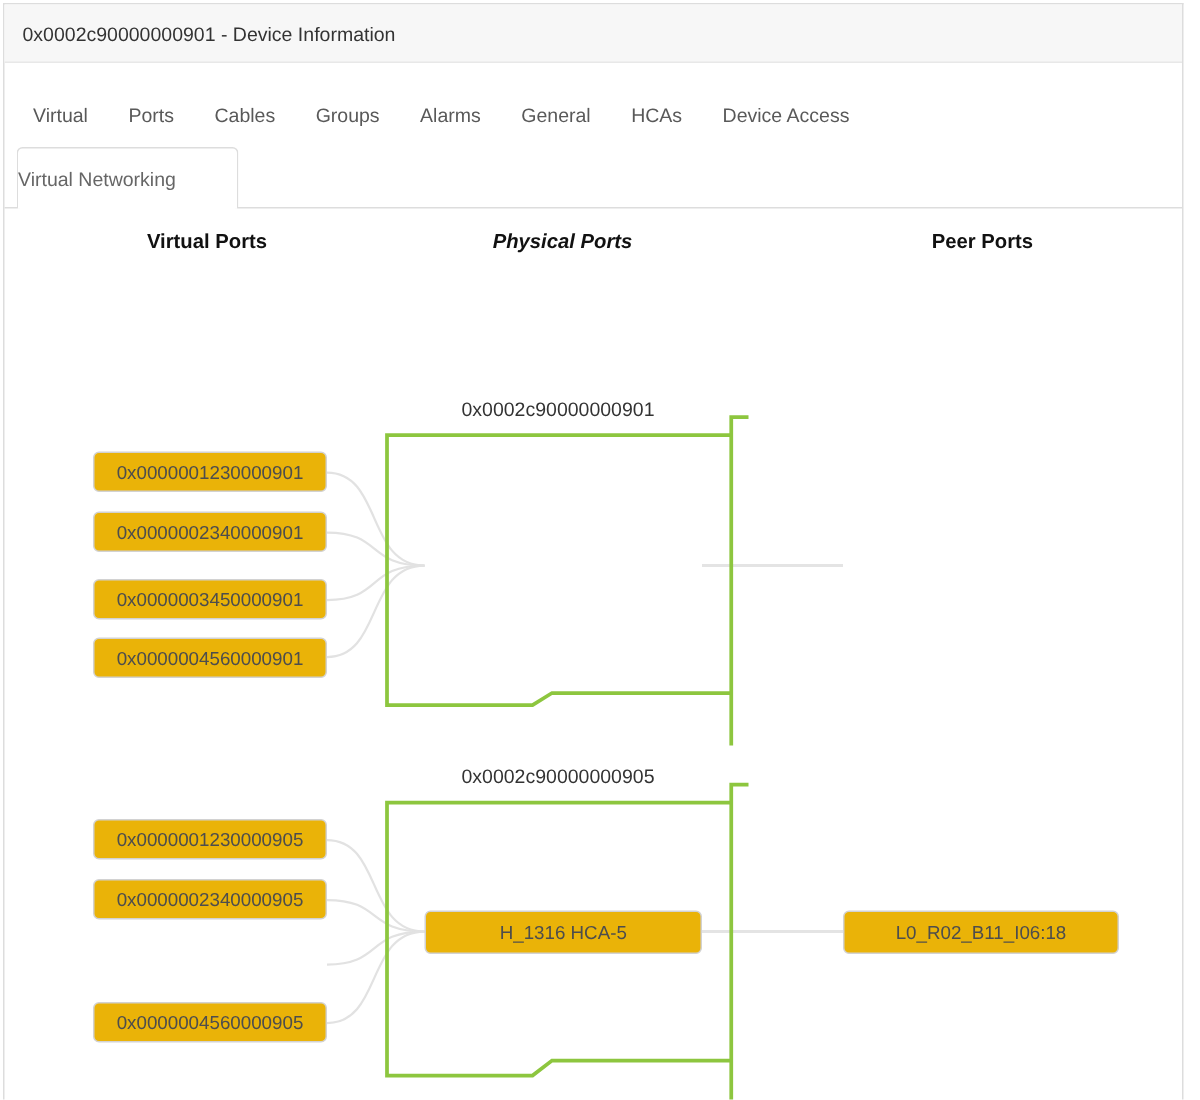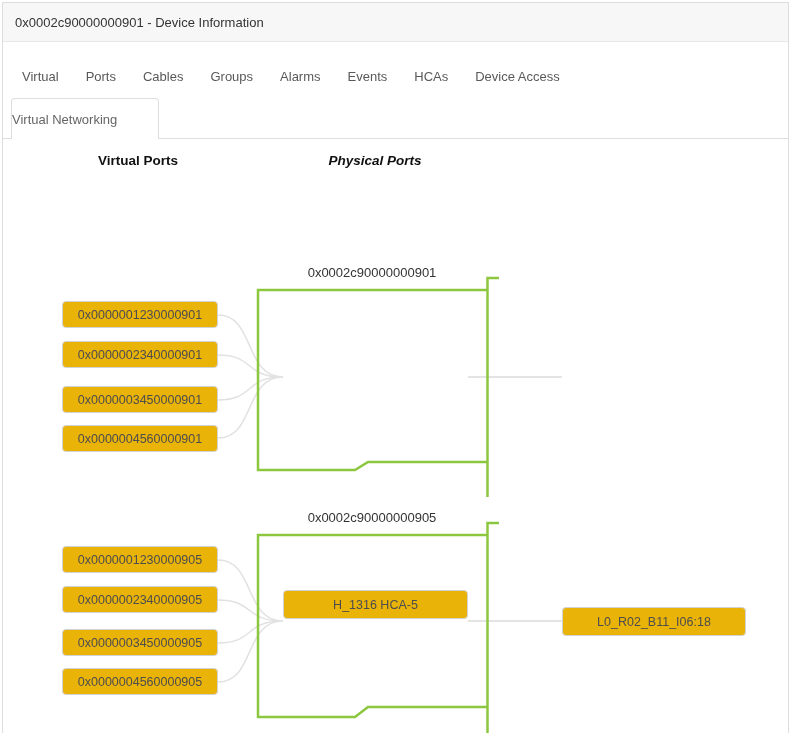--- a/index.html
+++ b/index.html
@@ -88,34 +88,35 @@
     <div class="titlebar">
       <span>0x0002c90000000901 - Device Information</span>
     </div>
 
     <div class="tabs-row1">
       <span class="tab1">Virtual</span>
       <span class="tab1">Ports</span>
       <span class="tab1">Cables</span>
       <span class="tab1">Groups</span>
       <span class="tab1">Alarms</span>
-      <span class="tab1">Events</span>
+      <span class="tab1">General</span>
       <span class="tab1">HCAs</span>
       <span class="tab1">Device Access</span>
     </div>
 
     <div class="tab2-underline"></div>
     <div class="tab2">
       <span>Virtual Networking</span>
     </div>
     <div class="tab2-mask"></div>
   </div>
 
   <div class="col-header" id="col-virtual">Virtual Ports</div>
   <div class="col-header" id="col-physical">Physical Ports</div>
+  <div class="col-header" id="col-peer">Peer Ports</div>
 
   <svg id="diagram-svg" viewBox="0 0 800 733" xmlns="http://www.w3.org/2000/svg">
 
     <g stroke="#e2e2e2" stroke-width="1.5" fill="none">
       <path d="M218,315 C255,315 244,377 283,377"></path>
       <path d="M218,355 C255,355 244,377 283,377"></path>
       <path d="M218,400 C255,400 244,377 283,377"></path>
       <path d="M218,438 C255,438 244,377 283,377"></path>
     </g>
     <path d="M468,377 H562" stroke="#e4e4e4" stroke-width="2" fill="none"></path>
@@ -141,17 +142,16 @@
 
   <div class="group-label" style="top:265px">0x0002c90000000901</div>
   <div class="node vport" style="top:301px">0x0000001230000901</div>
   <div class="node vport" style="top:341px">0x0000002340000901</div>
   <div class="node vport" style="top:386px">0x0000003450000901</div>
   <div class="node vport" style="top:425px">0x0000004560000901</div>
 
   <div class="group-label" style="top:510px">0x0002c90000000905</div>
   <div class="node vport" style="top:546px">0x0000001230000905</div>
   <div class="node vport" style="top:586px">0x0000002340000905</div>
-  <div class="node vport" style="top:629px">0x0000003450000905</div>
   <div class="node vport" style="top:668px">0x0000004560000905</div>
-  <div class="node hca" style="top:590px">H_1316 HCA-5</div>
+  <div class="node hca" style="top:607px">H_1316 HCA-5</div>
   <div class="node peer" style="top:607px">L0_R02_B11_I06:18</div>
 </div>
 
 </body></html>

